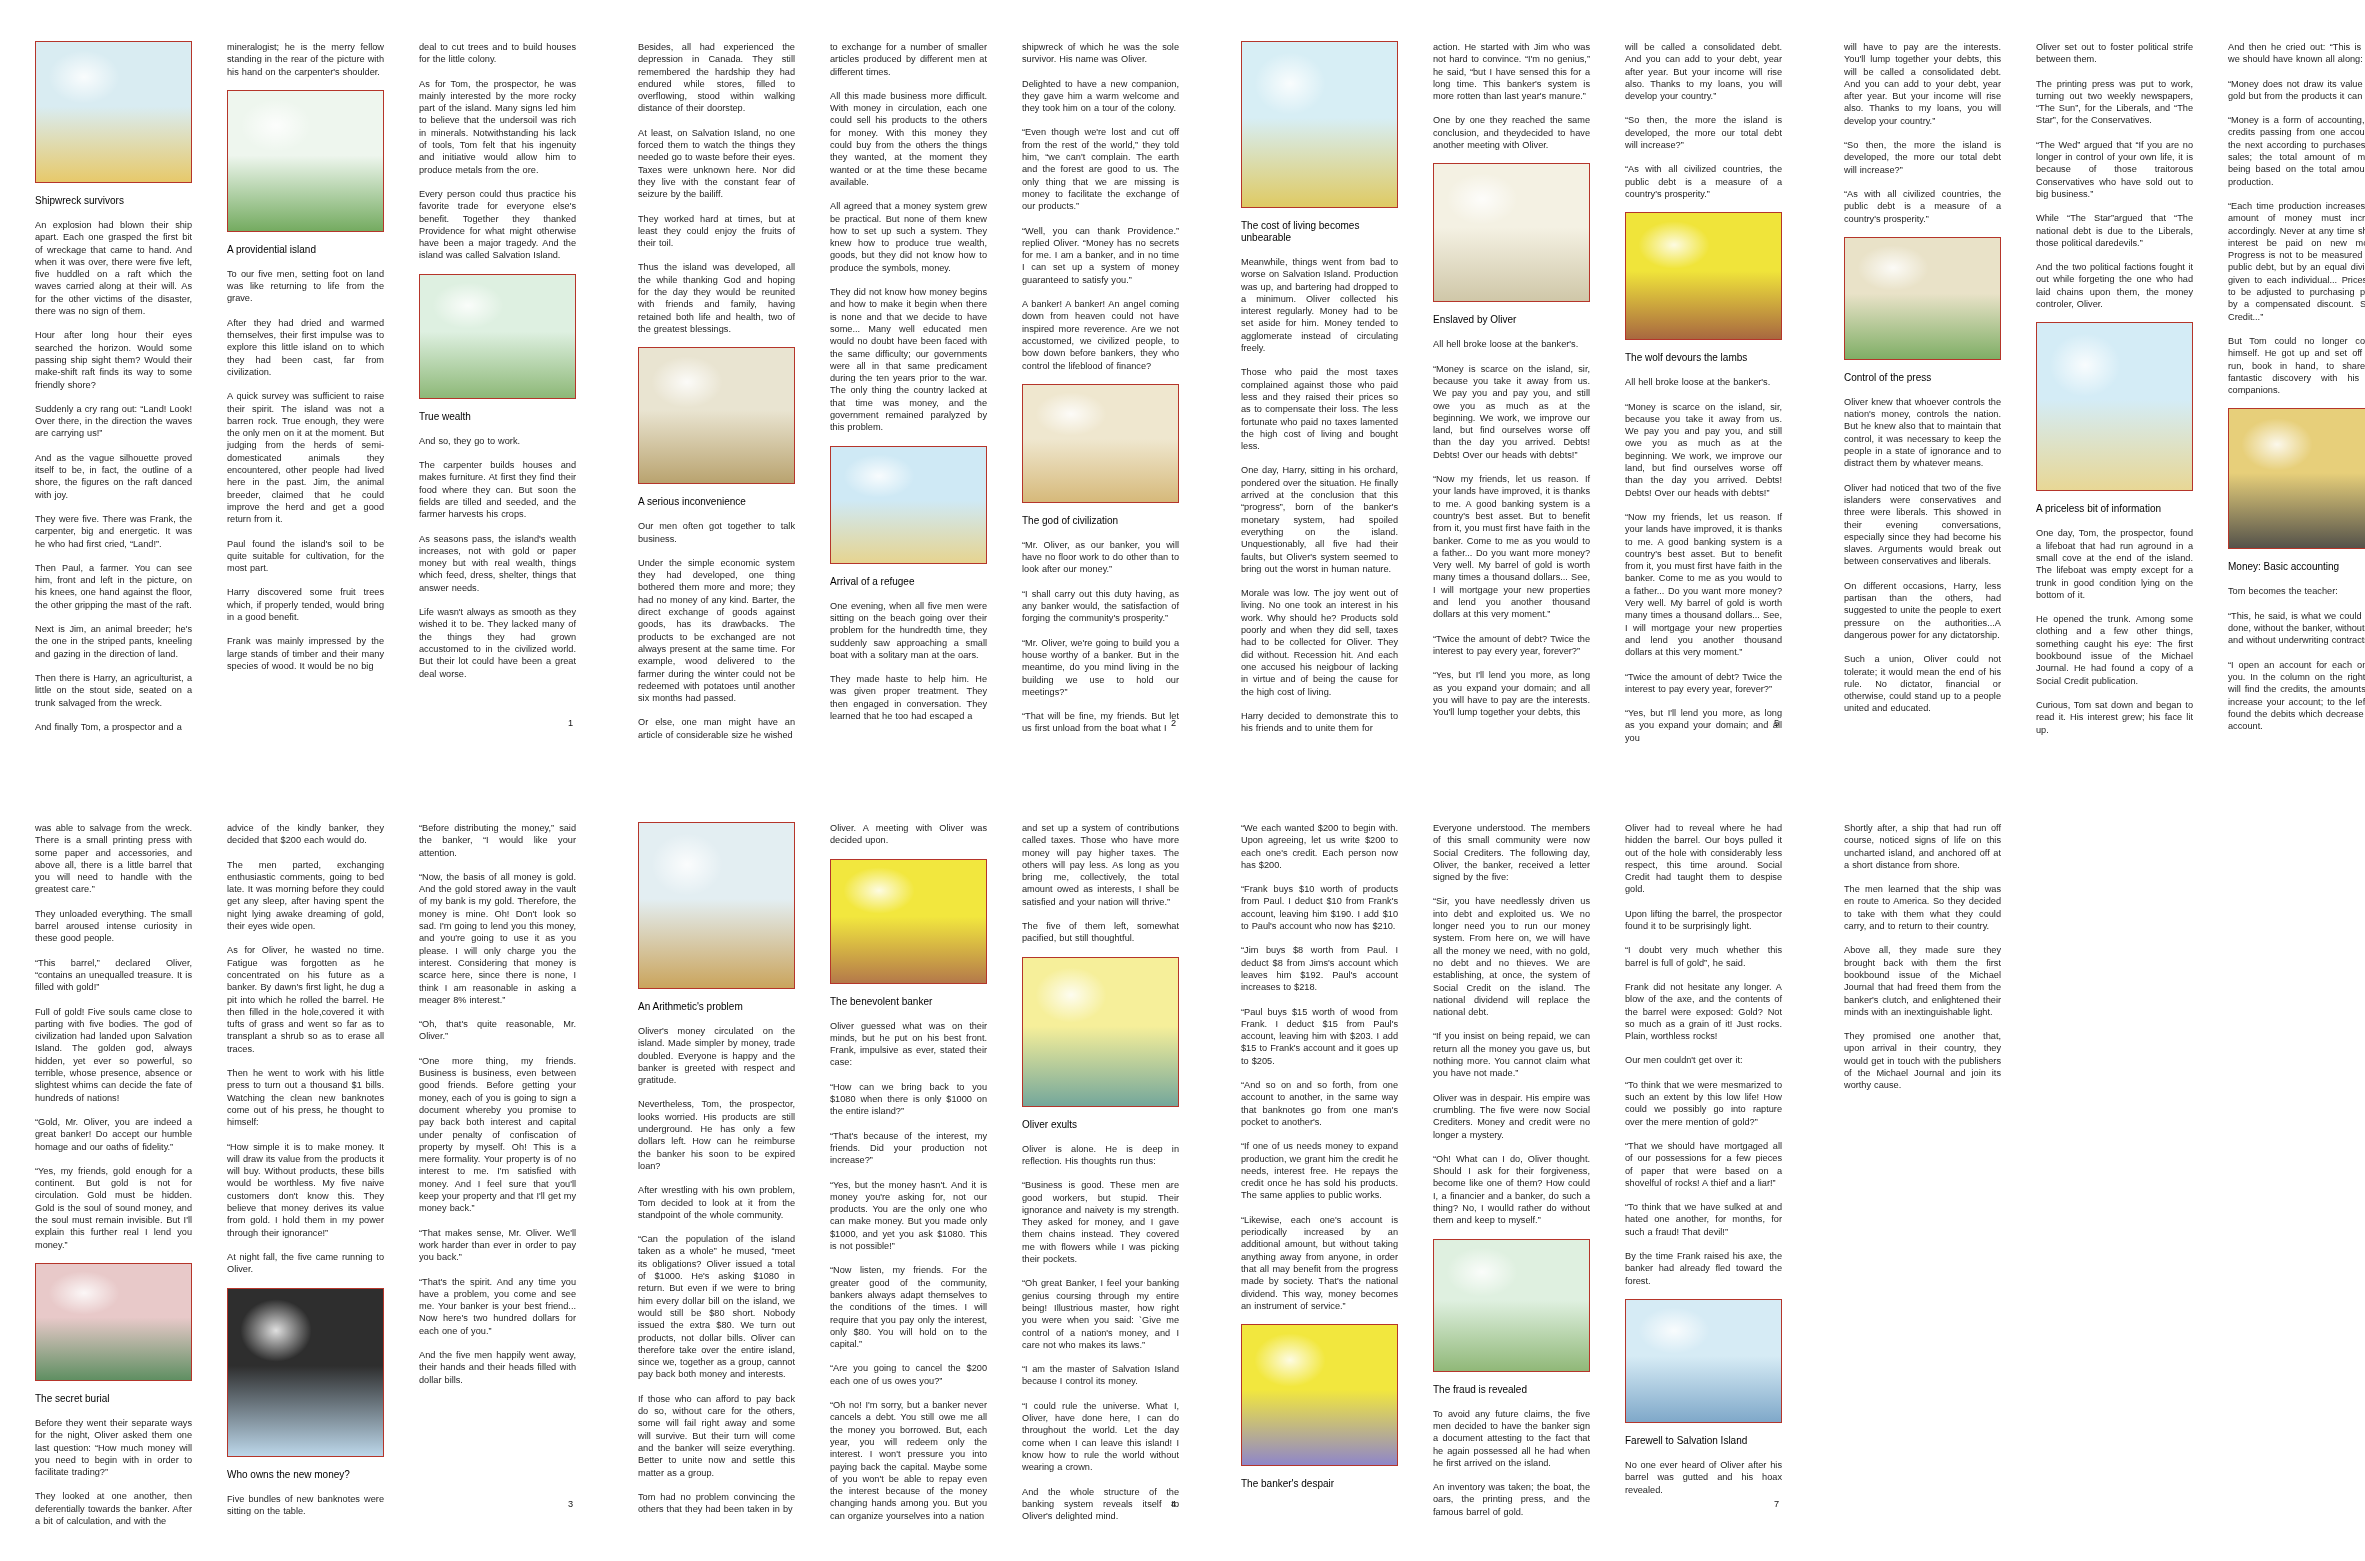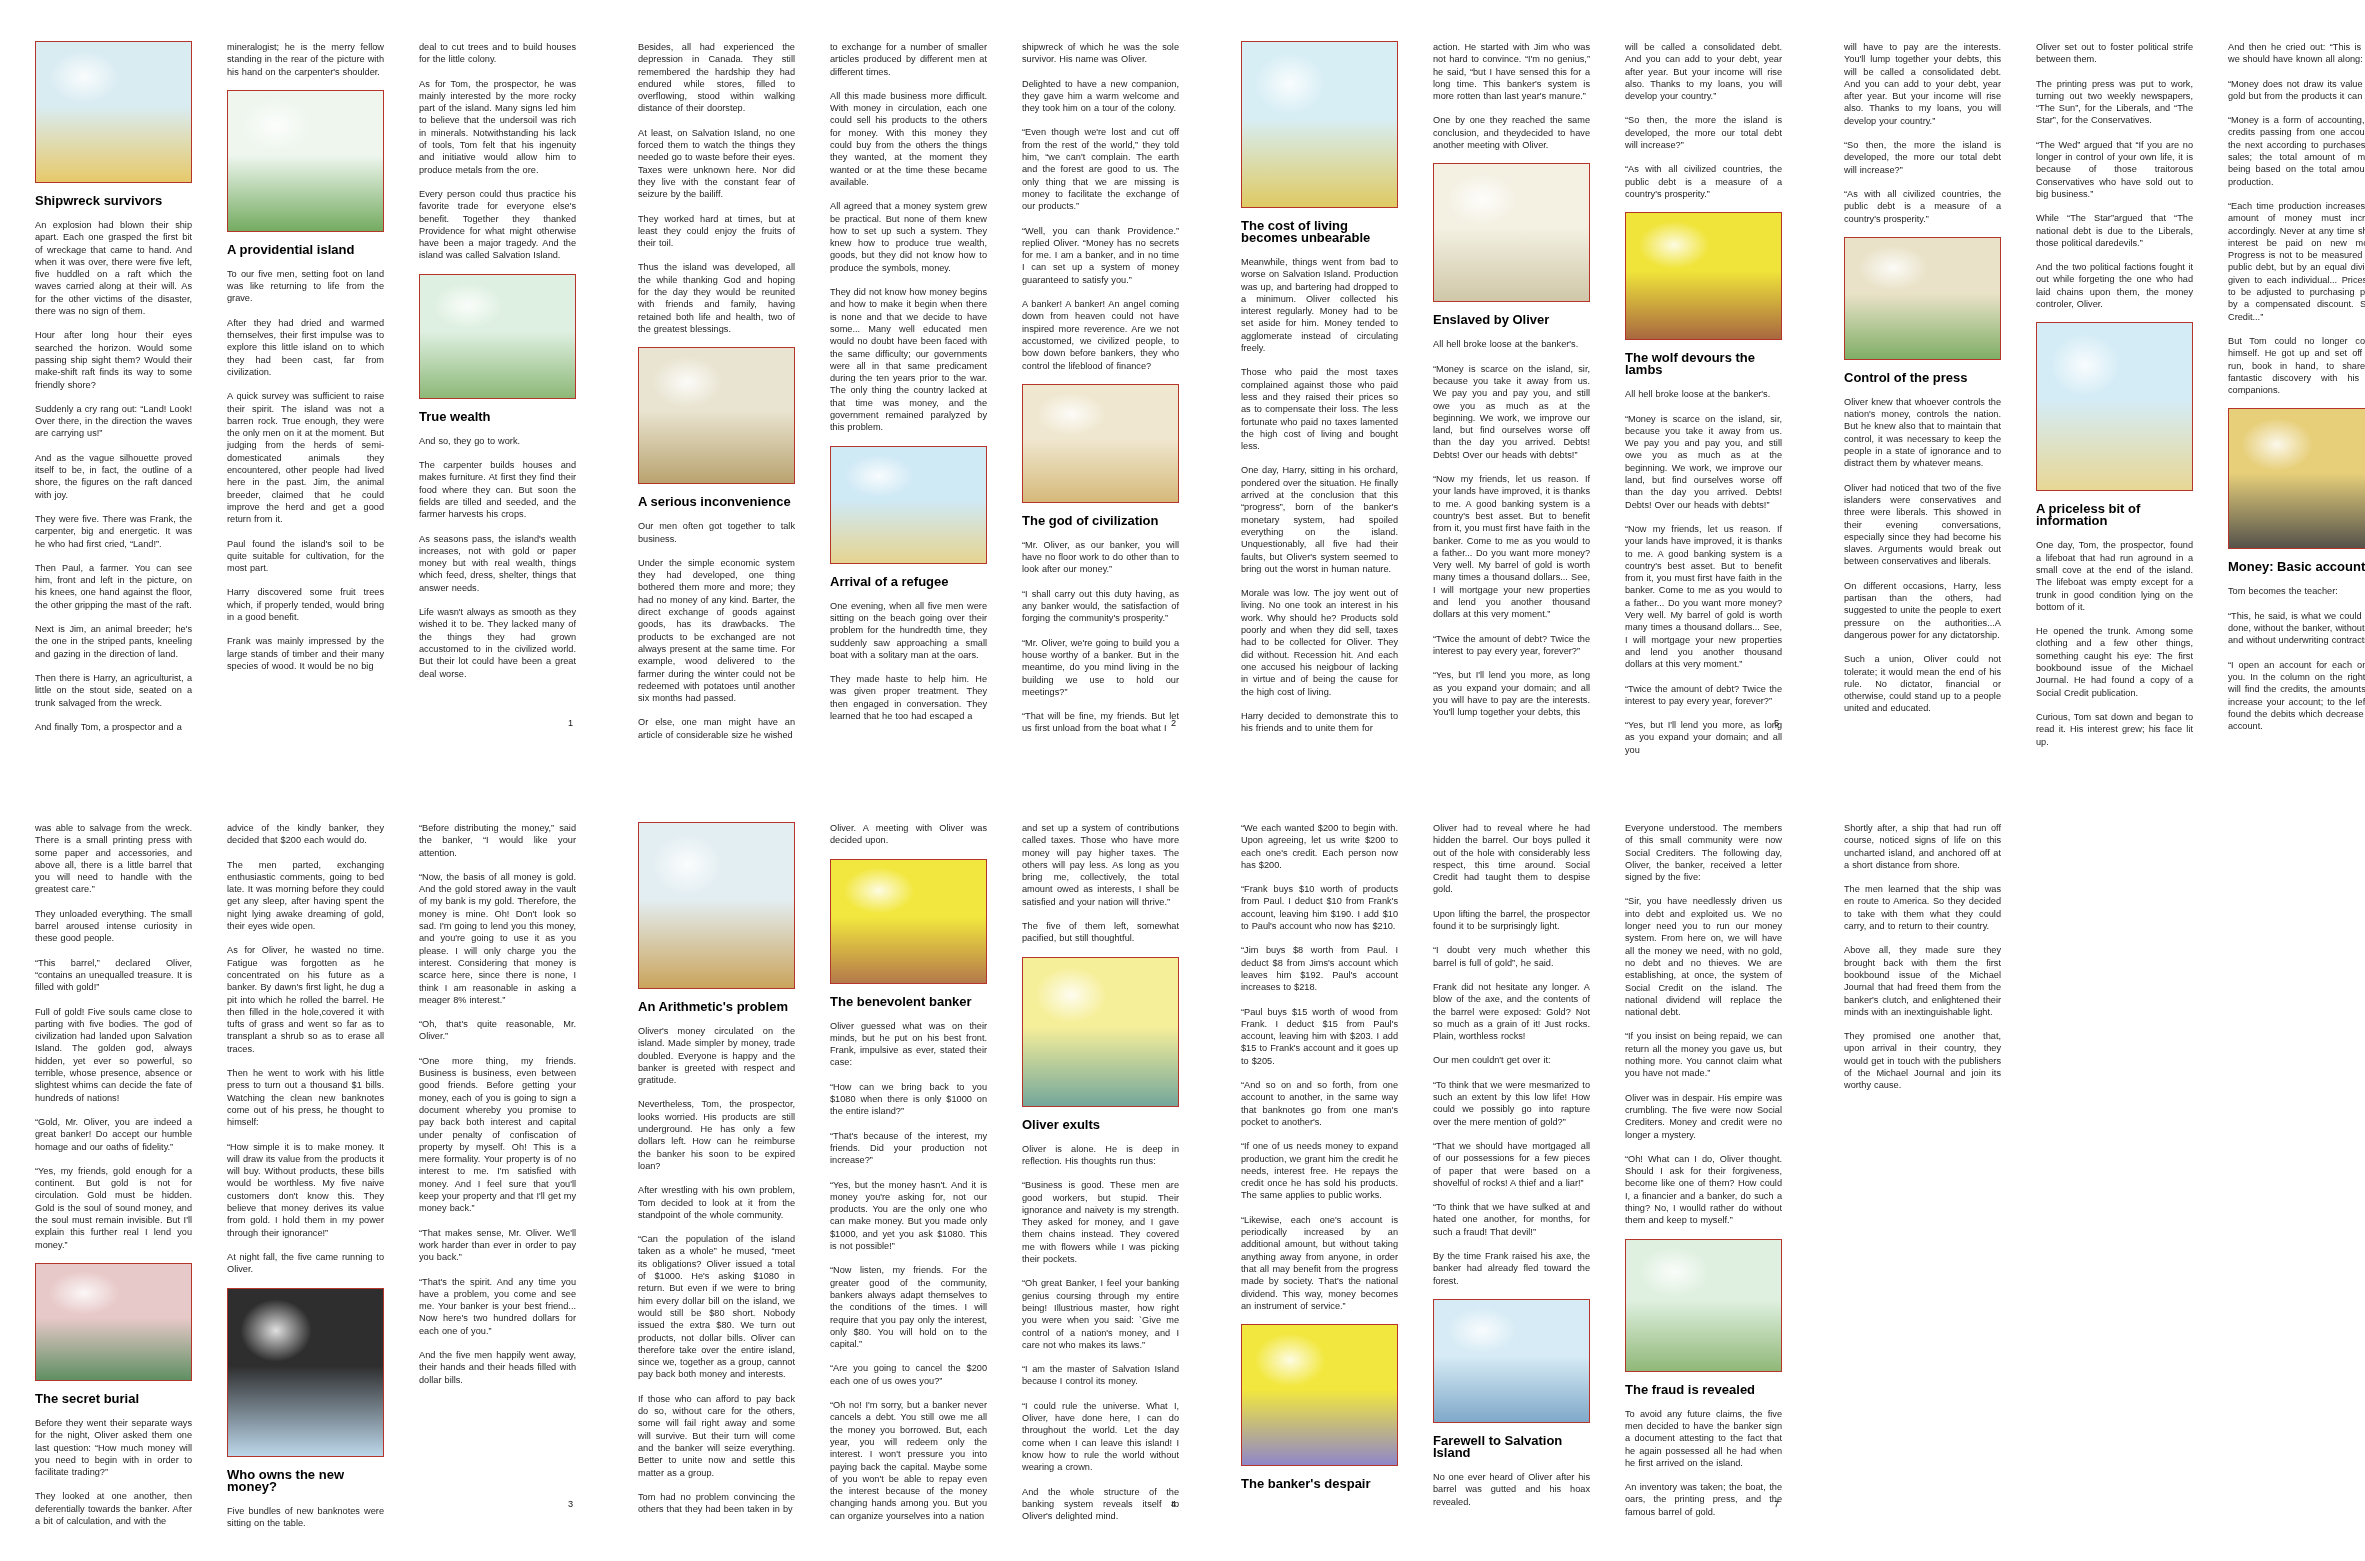--- a/index.html
+++ b/index.html
@@ -2,21 +2,21 @@
 <html style="font-size:7.6px"><head>
 <meta charset="utf-8">
 <style>
   html,body{margin:0;padding:0;background:#ffffff;}
   body{width:2413px;height:1561px;font-family:"Liberation Sans",sans-serif;color:#1c1c1c;}
   .sheet{display:grid;grid-template-columns:repeat(4,603px);grid-template-rows:repeat(2,781px);width:2413px;height:1561px;}
   .page{position:relative;box-sizing:border-box;width:603px;height:781px;padding:41px 25.5px 0 35px;overflow:hidden;background:#ffffff;}
   .cols{display:flex;gap:35px;}
   .col{flex:0 0 157px;width:157px;}
   .para{font-size:9.2px;line-height:12.3px;text-align:justify;margin:0 0 12px 0;word-spacing:0.5px;}
-  .heading{font-size:13px;line-height:12px;font-weight:bold;margin:0 0 12px 0;color:#000;}
+  .heading{font-size:10px;line-height:12px;font-weight:normal;margin:0 0 12px 0;color:#000;}
   .illus{width:100%;box-sizing:border-box;border:1.4px solid #b5352a;margin:0 0 12px 0;position:relative;overflow:hidden;}
   .illus .glow{position:absolute;left:8%;top:6%;width:46%;height:38%;border-radius:50%;
     background:radial-gradient(ellipse at center, rgba(255,255,255,.85) 0%, rgba(255,255,255,0) 70%);}
   .pagenum{position:absolute;right:30px;bottom:53px;font-size:9.2px;color:#111;}
 </style>
 </head>
 <body>
 
 <div class="sheet">
     <div class="page">
@@ -293,48 +293,48 @@
           <div class="para">“Paul buys $15 worth of wood from Frank. I deduct $15 from Paul's account, leaving him with $203. I add $15 to Frank's account and it goes up to $205.</div>
           <div class="para">“And so on and so forth, from one account to another, in the same way that banknotes go from one man's pocket to another's.</div>
           <div class="para">“If one of us needs money to expand production, we grant him the credit he needs, interest free. He repays the credit once he has sold his products. The same applies to public works.</div>
           <div class="para">“Likewise, each one's account is periodically increased by an additional amount, but without taking anything away from anyone, in order that all may benefit from the progress made by society. That's the national dividend. This way, money becomes an instrument of service.”</div>
           <div class="illus" style="height: 142px; background: linear-gradient(rgb(242, 231, 62) 0%, rgb(242, 231, 62) 46%, rgb(143, 134, 201) 100%);">
             <div class="glow"></div>
           </div>
           <div class="heading">The banker's despair</div>
         </div>
         <div class="col">
+          <div class="para">Everyone understood. The members of this small community were now Social Crediters. The following day, Oliver, the banker, received a letter signed by the five:</div>
+          <div class="para">“Sir, you have needlessly driven us into debt and exploited us. We no longer need you to run our money system. From here on, we will have all the money we need, with no gold, no debt and no thieves. We are establishing, at once, the system of Social Credit on the island. The national dividend will replace the national debt.</div>
+          <div class="para">“If you insist on being repaid, we can return all the money you gave us, but nothing more. You cannot claim what you have not made.”</div>
+          <div class="para">Oliver was in despair. His empire was crumbling. The five were now Social Crediters. Money and credit were no longer a mystery.</div>
+          <div class="para">“Oh! What can I do, Oliver thought. Should I ask for their forgiveness, become like one of them? How could I, a financier and a banker, do such a thing? No, I woulld rather do without them and keep to myself.”</div>
+          <div class="illus" style="height: 133px; background: linear-gradient(rgb(223, 240, 224) 0%, rgb(223, 240, 224) 46%, rgb(144, 184, 120) 100%);">
+            <div class="glow"></div>
+          </div>
+          <div class="heading">The fraud is revealed</div>
+          <div class="para">To avoid any future claims, the five men decided to have the banker sign a document attesting to the fact that he again possessed all he had when he first arrived on the island.</div>
+          <div class="para">An inventory was taken; the boat, the oars, the printing press, and the famous barrel of gold.</div>
+        </div>
+        <div class="col">
           <div class="para">Oliver had to reveal where he had hidden the barrel. Our boys pulled it out of the hole with considerably less respect, this time around. Social Credit had taught them to despise gold.</div>
           <div class="para">Upon lifting the barrel, the prospector found it to be surprisingly light.</div>
           <div class="para">“I doubt very much whether this barrel is full of gold”, he said.</div>
           <div class="para">Frank did not hesitate any longer. A blow of the axe, and the contents of the barrel were exposed: Gold? Not so much as a grain of it! Just rocks. Plain, worthless rocks!</div>
           <div class="para">Our men couldn't get over it:</div>
           <div class="para">“To think that we were mesmarized to such an extent by this low life! How could we possibly go into rapture over the mere mention of gold?”</div>
           <div class="para">“That we should have mortgaged all of our possessions for a few pieces of paper that were based on a shovelful of rocks! A thief and a liar!”</div>
           <div class="para">“To think that we have sulked at and hated one another, for months, for such a fraud! That devil!”</div>
           <div class="para">By the time Frank raised his axe, the banker had already fled toward the forest.</div>
           <div class="illus" style="height: 124px; background: linear-gradient(rgb(214, 235, 245) 0%, rgb(214, 235, 245) 46%, rgb(127, 168, 201) 100%);">
             <div class="glow"></div>
           </div>
           <div class="heading">Farewell to Salvation Island</div>
           <div class="para">No one ever heard of Oliver after his barrel was gutted and his hoax revealed.</div>
         </div>
-        <div class="col">
-          <div class="para">Everyone understood. The members of this small community were now Social Crediters. The following day, Oliver, the banker, received a letter signed by the five:</div>
-          <div class="para">“Sir, you have needlessly driven us into debt and exploited us. We no longer need you to run our money system. From here on, we will have all the money we need, with no gold, no debt and no thieves. We are establishing, at once, the system of Social Credit on the island. The national dividend will replace the national debt.</div>
-          <div class="para">“If you insist on being repaid, we can return all the money you gave us, but nothing more. You cannot claim what you have not made.”</div>
-          <div class="para">Oliver was in despair. His empire was crumbling. The five were now Social Crediters. Money and credit were no longer a mystery.</div>
-          <div class="para">“Oh! What can I do, Oliver thought. Should I ask for their forgiveness, become like one of them? How could I, a financier and a banker, do such a thing? No, I woulld rather do without them and keep to myself.”</div>
-          <div class="illus" style="height: 133px; background: linear-gradient(rgb(223, 240, 224) 0%, rgb(223, 240, 224) 46%, rgb(144, 184, 120) 100%);">
-            <div class="glow"></div>
-          </div>
-          <div class="heading">The fraud is revealed</div>
-          <div class="para">To avoid any future claims, the five men decided to have the banker sign a document attesting to the fact that he again possessed all he had when he first arrived on the island.</div>
-          <div class="para">An inventory was taken; the boat, the oars, the printing press, and the famous barrel of gold.</div>
-        </div>
       </div>
       <div class="pagenum">7</div>
     </div>
     <div class="page">
       <div class="cols">
         <div class="col">
           <div class="para">Shortly after, a ship that had run off course, noticed signs of life on this uncharted island, and anchored off at a short distance from shore.</div>
           <div class="para">The men learned that the ship was en route to America. So they decided to take with them what they could carry, and to return to their country.</div>
           <div class="para">Above all, they made sure they brought back with them the first bookbound issue of the Michael Journal that had freed them from the banker's clutch, and enlightened their minds with an inextinguishable light.</div>
           <div class="para">They promised one another that, upon arrival in their country, they would get in touch with the publishers of the Michael Journal and join its worthy cause.</div>

